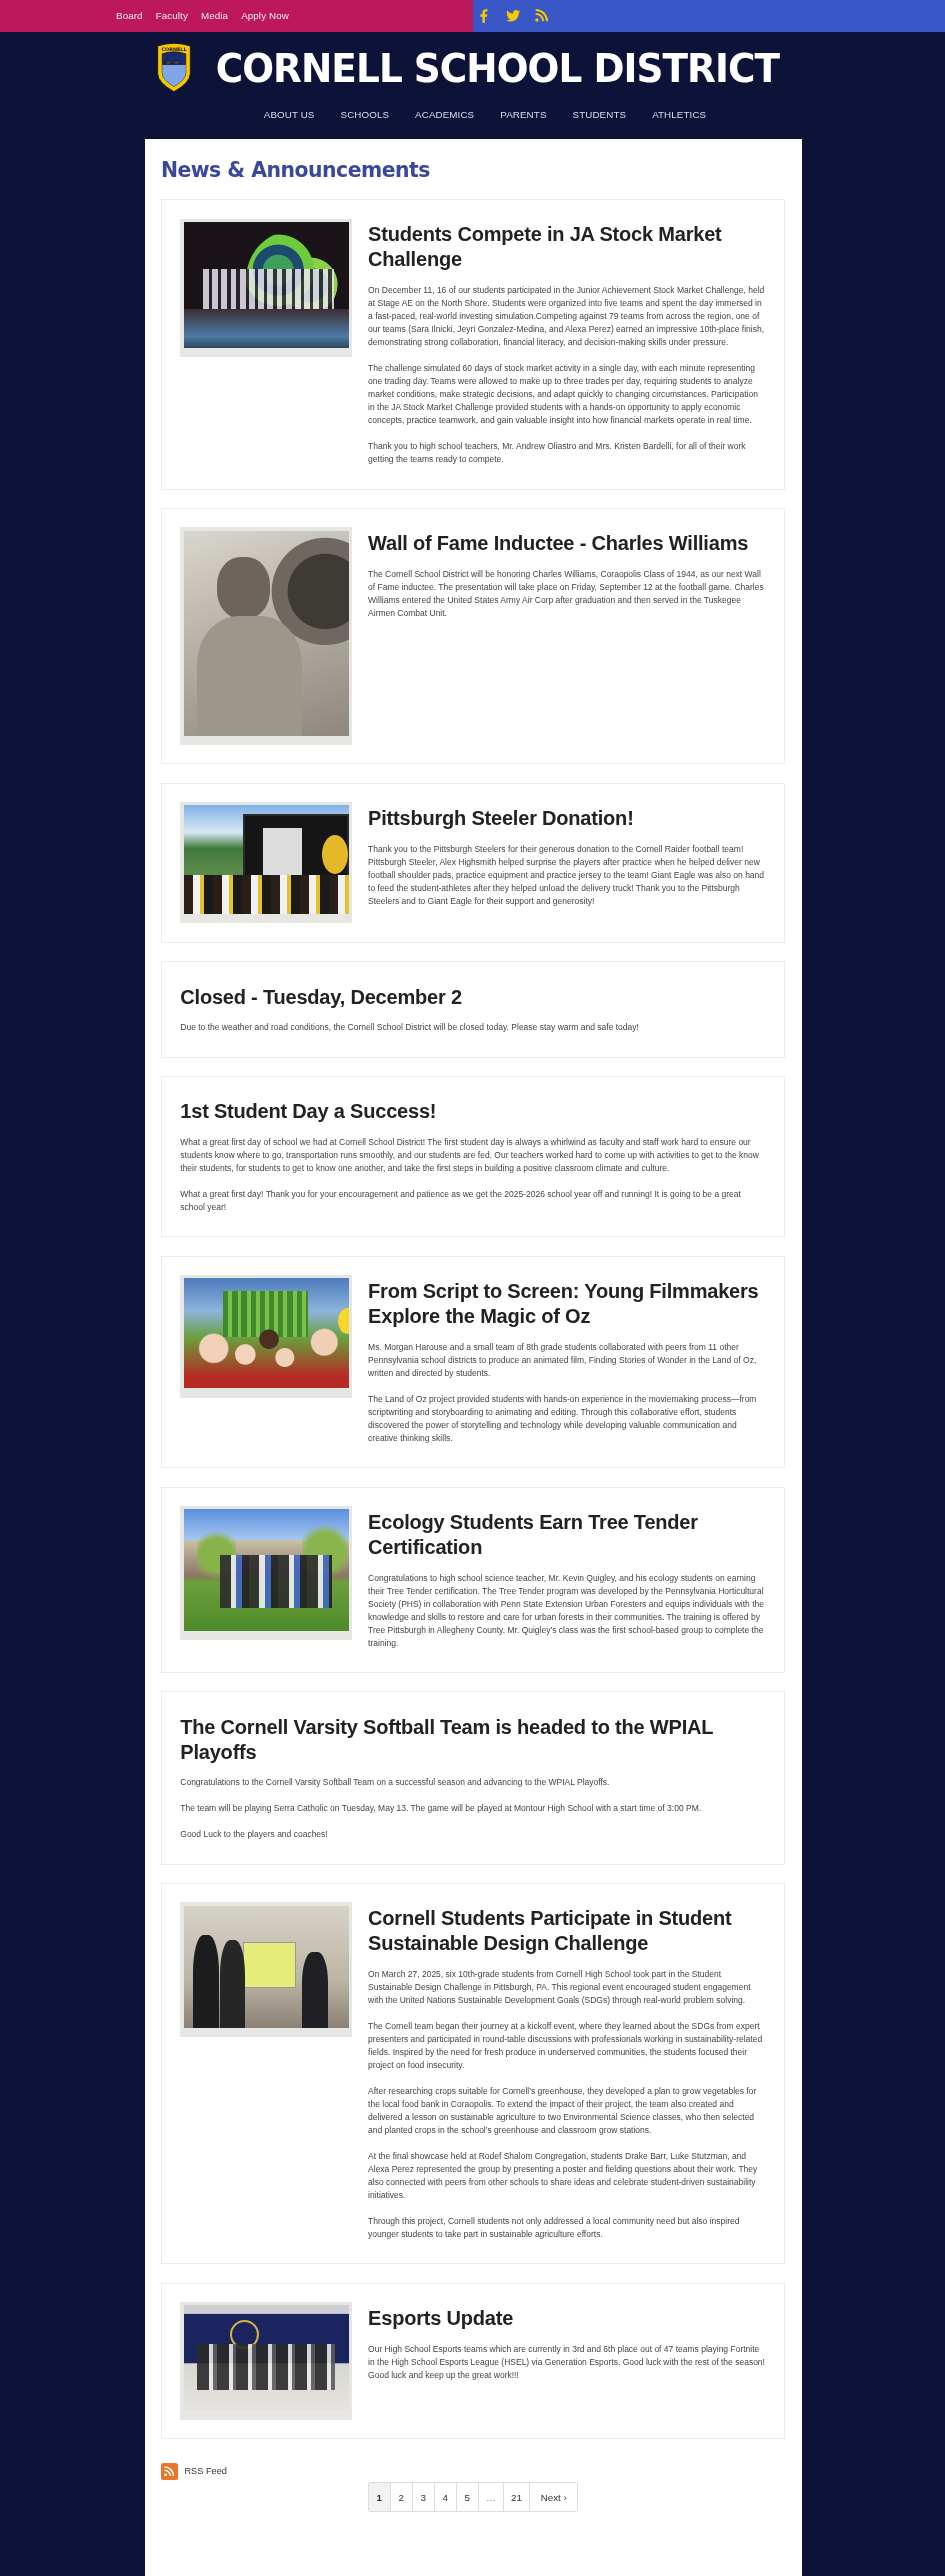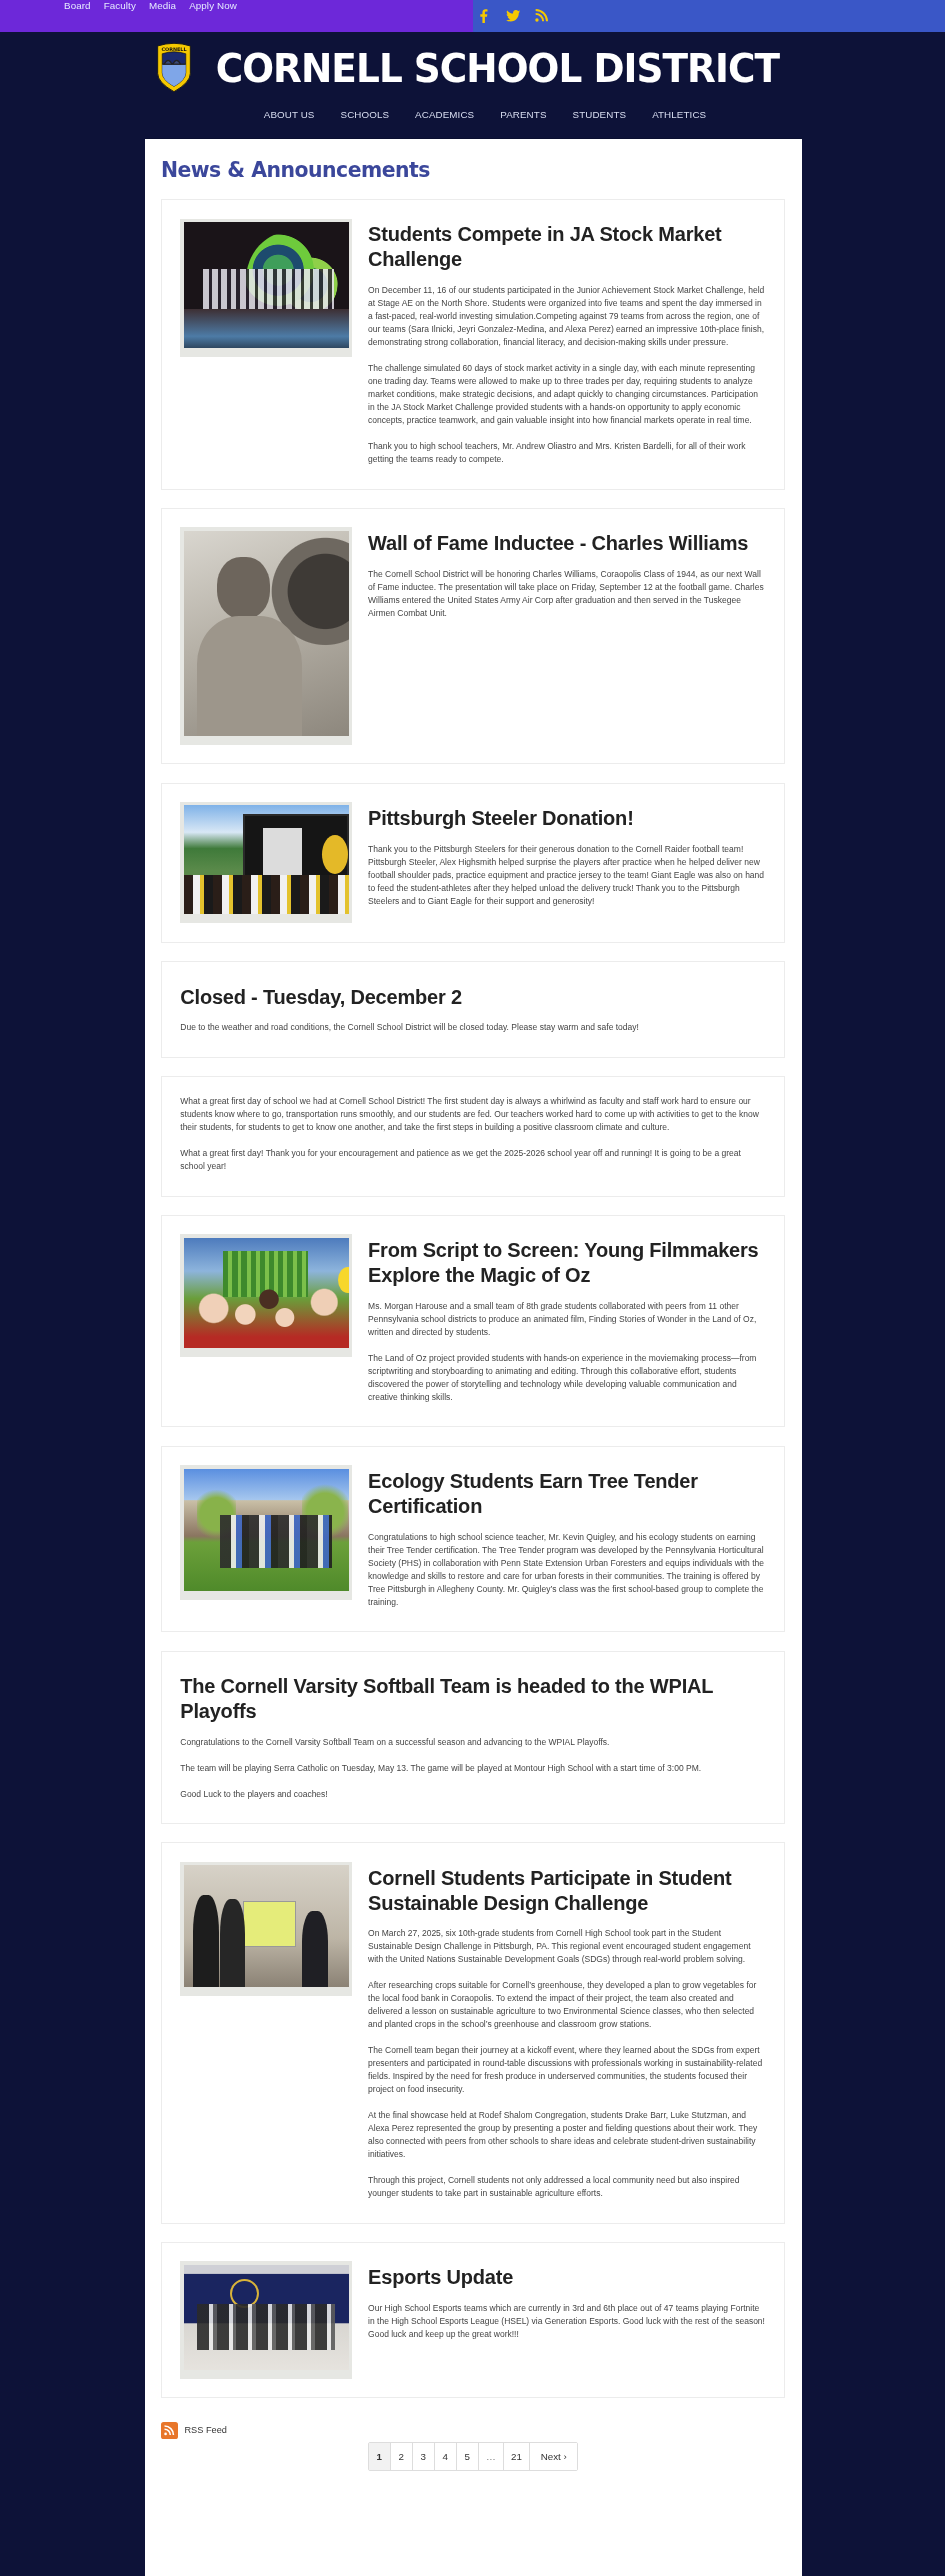--- a/index.html
+++ b/index.html
@@ -4,21 +4,21 @@
 <style>
   * { box-sizing: border-box; margin: 0; padding: 0; }
   html, body { width: 946px; }
   body {
     background: #0d1238;
     font-family: "Liberation Sans", "DejaVu Sans", sans-serif;
     color: #333;
   }
   
   .topbar { height: 31.5px; display: flex; }
-  .topbar-left { width: 473px; background: #6d28d9; display: flex; padding-left: 64px; gap: 0; }
+  .topbar-left { width: 473px; background: #be185d; display: flex; align-items: center; padding-left: 116px; gap: 0; }
   .topbar-right { width: 473px; background: #3a57c7; display: flex; align-items: center; padding-left: braced; }
   .toplink { color: #e6ebff; font-size: 9.8px; text-decoration: none; margin-right: 13px; cursor: pointer; letter-spacing: 0.1px; }
   .social { display: flex; gap: 14.4px; align-items: center; margin-left: 256px; }
   .social span { display: inline-flex; width: 14.4px; height: 14.4px; align-items: center; justify-content: center; cursor: pointer; }
 
   
   .header { height: 106px; background: #0d1238; position: relative; }
   .brand { position: absolute; top: 10.5px; left: 0; width: 946px; display: flex; justify-content: center; align-items: center; gap: 10.5px; }
   .brand-title { color: #fff; font-family: "DejaVu Sans", sans-serif; font-weight: bold; font-size: 39px; letter-spacing: -1px; line-height: 1; transform: scaleX(0.96); }
   .mainnav { position: absolute; top: 77px; left: 12px; width: 946px; display: flex; justify-content: center; gap: 26px; }
@@ -158,20 +158,21 @@
       <p>Thank you to the Pittsburgh Steelers for their generous donation to the Cornell Raider football team! Pittsburgh Steeler, Alex Highsmith helped surprise the players after practice when he helped deliver new football shoulder pads, practice equipment and practice jersey to the team! Giant Eagle was also on hand to feed the student-athletes after they helped unload the delivery truck! Thank you to the Pittsburgh Steelers and to Giant Eagle for their support and generosity!</p>
     </div>
   </article>
 
   <article class="card noimg">
     <h2>Closed - Tuesday, December 2</h2>
     <p>Due to the weather and road conditions, the Cornell School District will be closed today. Please stay warm and safe today!</p>
   </article>
 
   <article class="card noimg">
+    <h2>1st Student Day a Success!</h2>
     <p>What a great first day of school we had at Cornell School District! The first student day is always a whirlwind as faculty and staff work hard to ensure our students know where to go, transportation runs smoothly, and our students are fed. Our teachers worked hard to come up with activities to get to the know their students, for students to get to know one another, and take the first steps in building a positive classroom climate and culture.</p>
     <p>What a great first day! Thank you for your encouragement and patience as we get the 2025-2026 school year off and running! It is going to be a great school year!</p>
   </article>
 
   <article class="card">
     <div class="thumb">
       <div class="pic" style="height:110px;background:linear-gradient(180deg,#4d7bbd 0,#8db4dc 30%,#6a9e3a 55%,#b62a24 90%);">
         <div style="position:absolute;left:13px;top:-26px;width:144px;height:105px;border-radius:50%;border:5.3px solid transparent;border-top-color:#f5d24a;opacity:.7;"></div>
         <div style="position:absolute;left:39px;top:13px;width:85px;height:46px;background:repeating-linear-gradient(90deg,#3e8a2c 0 5.3px,#7cc04a 5.3px 9.2px);"></div>
         <div style="position:absolute;left:6.6px;top:49px;width:158px;height:61px;background:radial-gradient(circle at 15% 35%,#f0d0b8 0 10%,transparent 11%),radial-gradient(circle at 35% 45%,#f2d4bc 0 9%,transparent 10%),radial-gradient(circle at 50% 20%,#4a2f22 0 10%,transparent 11%),radial-gradient(circle at 60% 50%,#f0d2ba 0 9%,transparent 10%),radial-gradient(circle at 85% 25%,#efcfb6 0 9%,transparent 10%);"></div>
@@ -211,22 +212,22 @@
       <div class="pic" style="height:122px;background:linear-gradient(180deg,#d7d2c8 0,#bdb5a6 60%,#8b8275 100%);">
         <div style="position:absolute;left:59px;top:36px;width:53px;height:46px;background:#e5ec7a;border:1.3px solid #999;"></div>
         <div style="position:absolute;left:9.8px;top:29.5px;width:26px;height:93px;background:#1d1d1d;border-radius:40% 40% 0 0;"></div>
         <div style="position:absolute;left:36px;top:34px;width:25px;height:88px;background:#262626;border-radius:40% 40% 0 0;"></div>
         <div style="position:absolute;left:118px;top:46px;width:26px;height:76px;background:#1f1f24;border-radius:40% 40% 0 0;"></div>
       </div>
     </div>
     <div class="card-body">
       <h2>Cornell Students Participate in Student Sustainable Design Challenge</h2>
       <p>On March 27, 2025, six 10th-grade students from Cornell High School took part in the Student Sustainable Design Challenge in Pittsburgh, PA. This regional event encouraged student engagement with the United Nations Sustainable Development Goals (SDGs) through real-world problem solving.</p>
+      <p>The Cornell team began their journey at a kickoff event, where they learned about the SDGs from expert presenters and participated in round-table discussions with professionals working in sustainability-related fields. Inspired by the need for fresh produce in underserved communities, the students focused their project on food insecurity.</p>
       <p>After researching crops suitable for Cornell’s greenhouse, they developed a plan to grow vegetables for the local food bank in Coraopolis. To extend the impact of their project, the team also created and delivered a lesson on sustainable agriculture to two Environmental Science classes, who then selected and planted crops in the school’s greenhouse and classroom grow stations.</p>
-      <p>The Cornell team began their journey at a kickoff event, where they learned about the SDGs from expert presenters and participated in round-table discussions with professionals working in sustainability-related fields. Inspired by the need for fresh produce in underserved communities, the students focused their project on food insecurity.</p>
       <p>At the final showcase held at Rodef Shalom Congregation, students Drake Barr, Luke Stutzman, and Alexa Perez represented the group by presenting a poster and fielding questions about their work. They also connected with peers from other schools to share ideas and celebrate student-driven sustainability initiatives.</p>
       <p>Through this project, Cornell students not only addressed a local community need but also inspired younger students to take part in sustainable agriculture efforts.</p>
     </div>
   </article>
 
   <article class="card">
     <div class="thumb">
       <div class="pic" style="height:105px;background:linear-gradient(180deg,#cfd0d6 0,#cfd0d6 8%,#1a2560 9%,#1a2560 55%,#d8d6d1 56%,#e6e3de 100%);">
         <div style="position:absolute;left:46px;top:14.4px;width:29px;height:29px;border-radius:50%;border:2px solid #d8b33a;"></div>
         <div style="position:absolute;left:13px;top:39px;width:138px;height:46px;background:repeating-linear-gradient(90deg,#2a2a2a 0 11.8px,#e9e9e9 11.8px 15.8px,#5b5b5b 15.8px 19.7px);opacity:.9;"></div>

